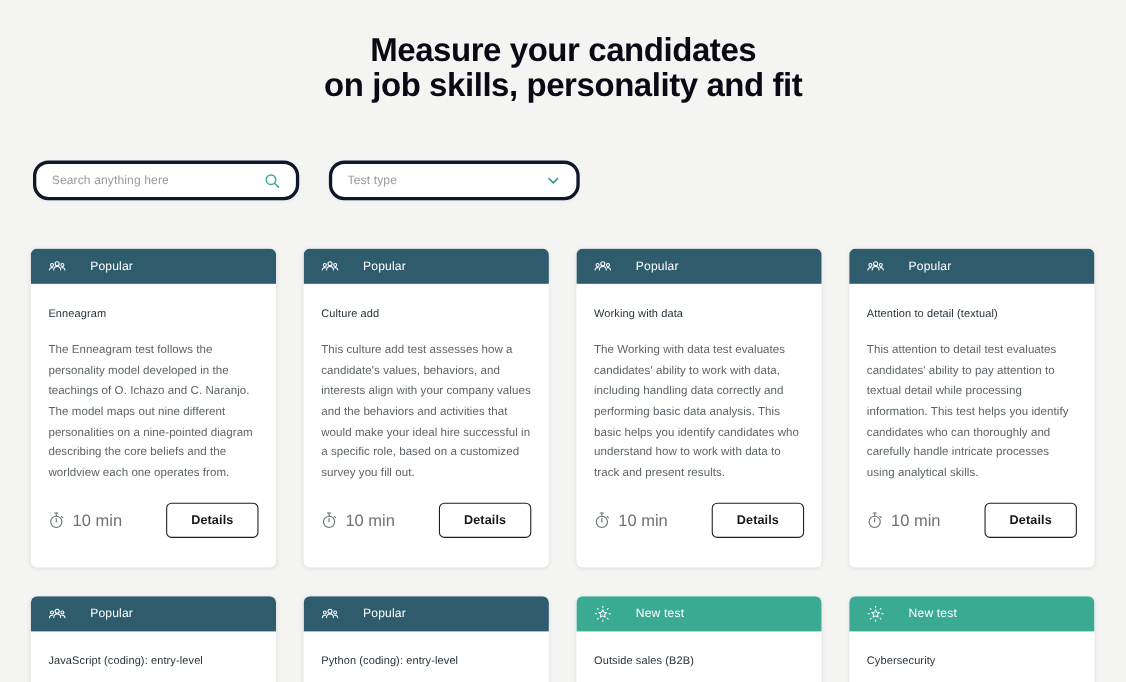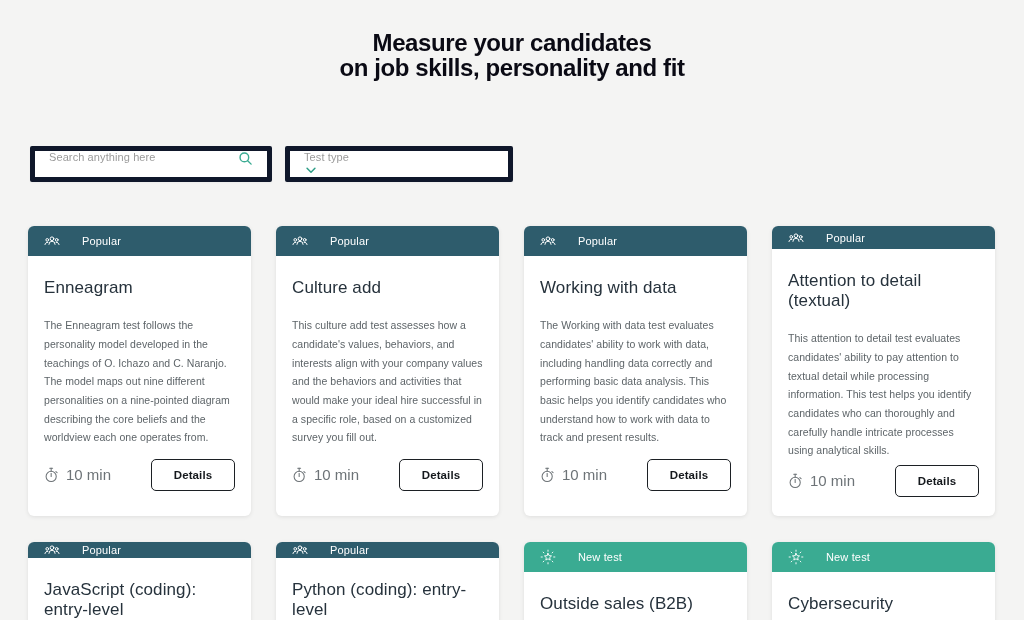--- a/index.html
+++ b/index.html
@@ -14,21 +14,21 @@
     width: 1024px;
     height: 620px;
     position: relative;
     background: #f4f4f3;
   }
 
   
   .heading {
     text-align: center;
     padding-top: 30px;
-    font-size: 24px;
+    font-size: 30px;
     line-height: 1.05;
     font-weight: 700;
     letter-spacing: -0.4px;
     color: #0a0a14;
   }
   .heading .line { display: block; }
 
   
   .filterbar {
     position: absolute;
@@ -37,38 +37,38 @@
     width: 1024px;
     height: 36px;
     display: flex;
     align-items: center;
     padding: 0 30px;
     gap: 0;
   }
   .field {
     height: 36px;
     background: #ffffff;
-    border: 5px solid #0f172a;
-    border-radius: 2px;
-    display: flex;
-    align-items: flex-start;
+    border: 3px solid #0f172a;
+    border-radius: 14px;
+    display: flex;
+    align-items: center;
     padding: 0 14px;
     box-shadow: 0 1px 2px rgba(0,0,0,0.035);
   }
   .field .ph {
     flex: 1;
     font-size: 11px;
     color: #9a9a9a;
     letter-spacing: 0.1px;
     white-space: nowrap;
     overflow: hidden;
   }
   #search-field { width: 242px; }
   #jobrole-field { width: 228px; margin-left: 255px; }
-  #testtype-field { width: 228px; margin-left: 13px; flex-direction: column; }
+  #testtype-field { width: 228px; margin-left: 27px; }
 
   .icon-search { width: 15px; height: 15px; flex: none; }
   .icon-chevron { width: 14px; height: 14px; flex: none; }
 
   
   .grid {
     position: absolute;
     top: 226px;
     left: 28px;
     width: 970px;
@@ -102,21 +102,21 @@
   .badge-new { background: #3aab92; }
   .badge-icon { width: 16px; height: 16px; flex: none; display: block; }
 
   .card-body {
     padding: 22px 16px 0 16px;
     flex: 1;
     display: flex;
     flex-direction: column;
   }
   .card-title {
-    font-size: 17px;
+    font-size: 10px;
     color: #26323c;
     letter-spacing: 0.1px;
     margin-bottom: 18px;
   }
   .card-desc {
     font-size: 10.5px;
     line-height: 1.78;
     color: #5d6468;
     letter-spacing: 0.05px;
   }

